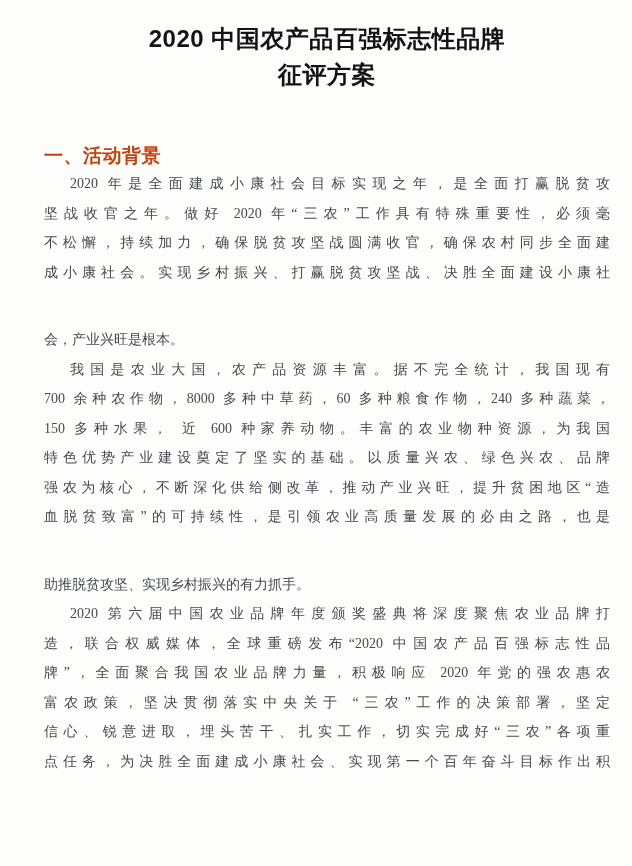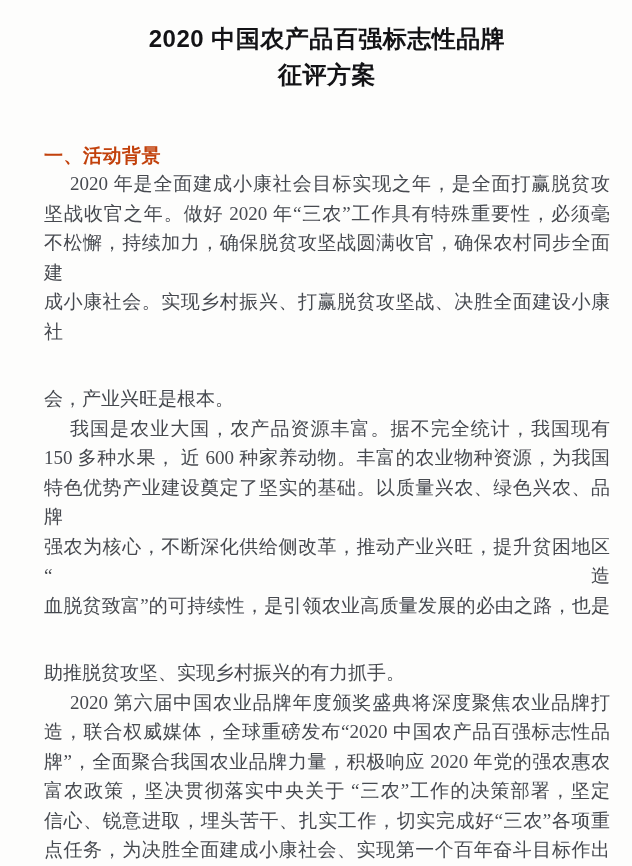--- a/index.html
+++ b/index.html
@@ -36,21 +36,21 @@
     font-family: "Liberation Sans", sans-serif;
     font-weight: bold;
     font-size: 19px;
     line-height: 26px;
     color: #c2410c;
     letter-spacing: 0.5px;
   }
   .sec-heading.first { margin-top: 50px; }
   .para { margin: 0; padding: 0; }
   .line {
-    font-size: 19px;
+    font-size: 14px;
     line-height: 29.5px;
     text-align: justify;
     text-align-last: justify;
     text-justify: inter-character;
   }
   .line.last { text-align-last: left; margin-top: 38px; }
   .line.indent { text-indent: 26px; }
 </style>
 </head>
 <body>
@@ -67,20 +67,21 @@
   <div class="para">
     <div class="line indent">2020 年是全面建成小康社会目标实现之年，是全面打赢脱贫攻</div>
     <div class="line">坚战收官之年。做好 2020 年“三农”工作具有特殊重要性，必须毫</div>
     <div class="line">不松懈，持续加力，确保脱贫攻坚战圆满收官，确保农村同步全面建</div>
     <div class="line">成小康社会。实现乡村振兴、打赢脱贫攻坚战、决胜全面建设小康社</div>
     <div class="line last">会，产业兴旺是根本。</div>
   </div>
 
   <div class="para">
     <div class="line indent">我国是农业大国，农产品资源丰富。据不完全统计，我国现有</div>
+    <div class="line">700 余种农作物，8000 多种中草药，60 多种粮食作物，240 多种蔬菜，</div>
     <div class="line">150 多种水果， 近 600 种家养动物。丰富的农业物种资源，为我国</div>
     <div class="line">特色优势产业建设奠定了坚实的基础。以质量兴农、绿色兴农、品牌</div>
     <div class="line">强农为核心，不断深化供给侧改革，推动产业兴旺，提升贫困地区“造</div>
     <div class="line">血脱贫致富”的可持续性，是引领农业高质量发展的必由之路，也是</div>
     <div class="line last">助推脱贫攻坚、实现乡村振兴的有力抓手。</div>
   </div>
 
   <div class="para">
     <div class="line indent">2020 第六届中国农业品牌年度颁奖盛典将深度聚焦农业品牌打</div>
     <div class="line">造，联合权威媒体，全球重磅发布“2020 中国农产品百强标志性品</div>

